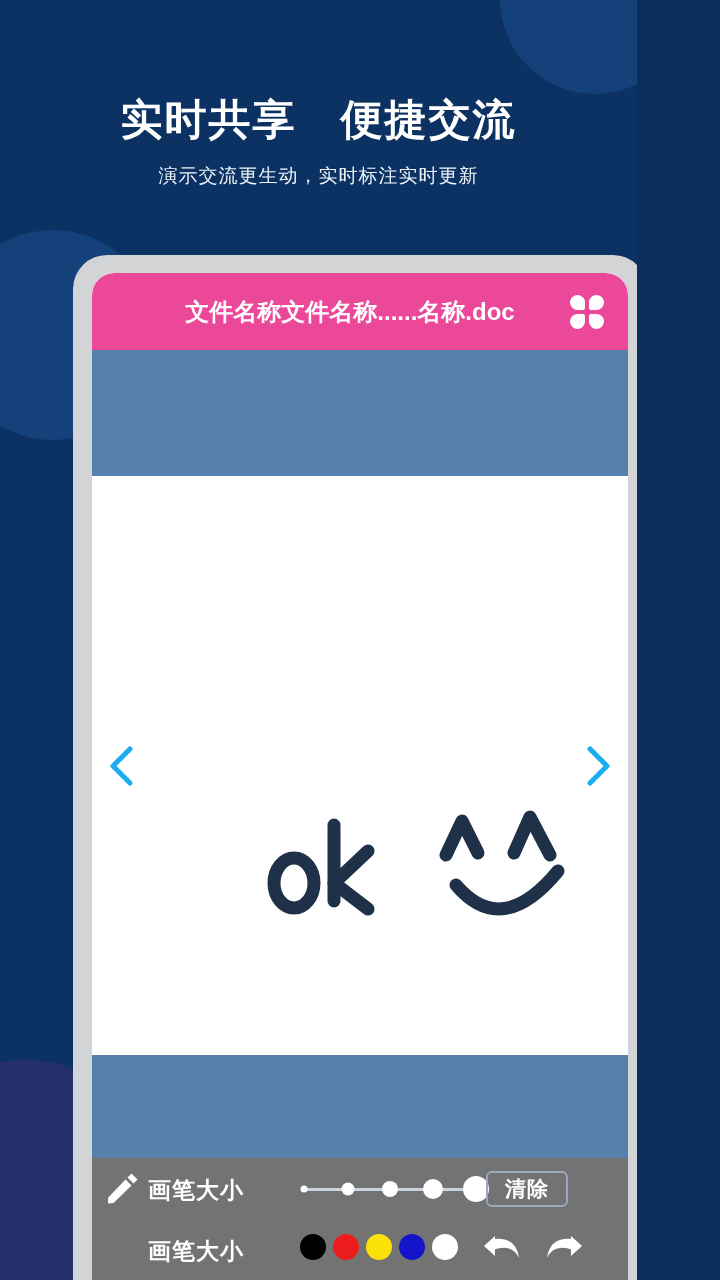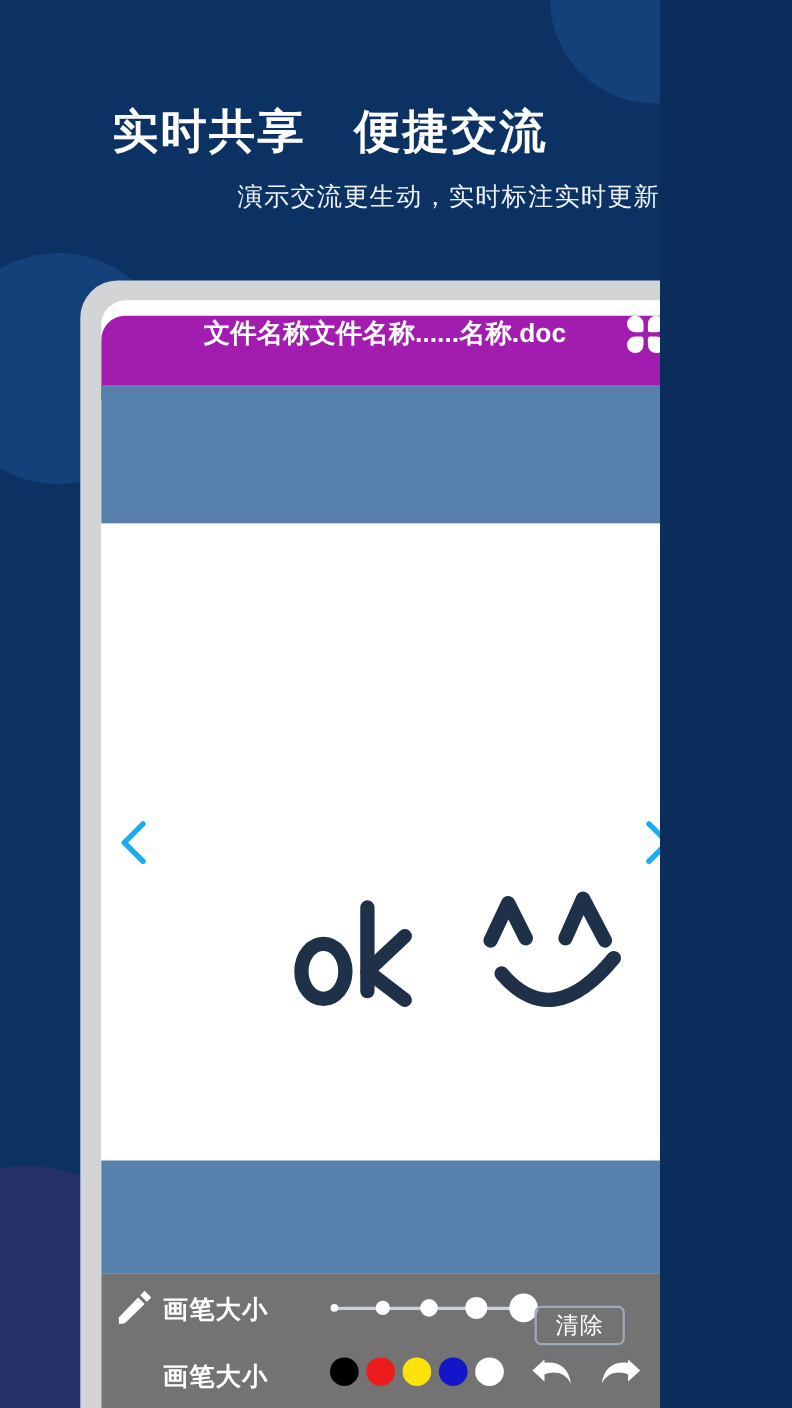--- a/index.html
+++ b/index.html
@@ -8,20 +8,21 @@
     background: #0a2d5c;
   }
   #app {
     position: relative;
     width: 600px;
     height: 1280px;
     overflow: hidden;
     background: #0b3262;
     font-family: "Liberation Sans", "DejaVu Sans", sans-serif;
     user-select: none;
+    padding-left: 37px;
   }
 
   
   .blob {
     position: absolute;
     border-radius: 50%;
     pointer-events: none;
   }
   #blob-left-top {
     left: -52px; top: 230px;
@@ -59,23 +60,23 @@
     font-size: 42px;
     font-weight: bold;
     letter-spacing: 2px;
     white-space: pre;
   }
   #headline .gap { display: inline-block; width: 44px; }
   #subhead {
     position: absolute;
     top: 163px;
     left: 0; right: 0;
-    text-align: right;
+    text-align: center;
     color: #eef3f9;
-    font-size: 23px;
+    font-size: 19px;
     letter-spacing: 1px;
   }
 
   
   #phone {
     position: absolute;
     left: 73px;
     top: 255px;
     width: 574px;
     height: 1025px;
@@ -89,26 +90,27 @@
     width: 536px;
     height: 1007px;
     overflow: hidden;
     border-radius: 22px 22px 0 0;
     background: #ffffff;
   }
 
   
   #titlebar {
     position: absolute;
-    top: 14px; left: 0;
+    top: 0; left: 0;
     width: 536px;
     height: 77px;
-    background: #a21caf;
+    background: #ec4899;
     border-radius: 22px 22px 0 0;
     display: flex;
+    align-items: center;
   }
   #doc-title {
     flex: 1;
     text-align: center;
     color: #ffffff;
     font-size: 24px;
     font-weight: bold;
     padding-left: 38px;
     white-space: nowrap;
     overflow: hidden;
@@ -239,28 +241,27 @@
   #clear-button {
     position: absolute;
     left: 394px;
     top: 13px;
     width: 82px;
     height: 36px;
     border: 2px solid #9aa9bb;
     border-radius: 6px;
     color: #ffffff;
     font-size: 21px;
-    font-weight: normal;
+    font-weight: bold;
     display: flex;
     align-items: center;
     justify-content: center;
     background: transparent;
     box-sizing: border-box;
     letter-spacing: 1px;
-    margin-top: 16px;
   }
 
   
   .history-btn {
     position: absolute;
     top: 72px;
     width: 42px;
     height: 34px;
   }
   #undo-button { left: 390px; }

